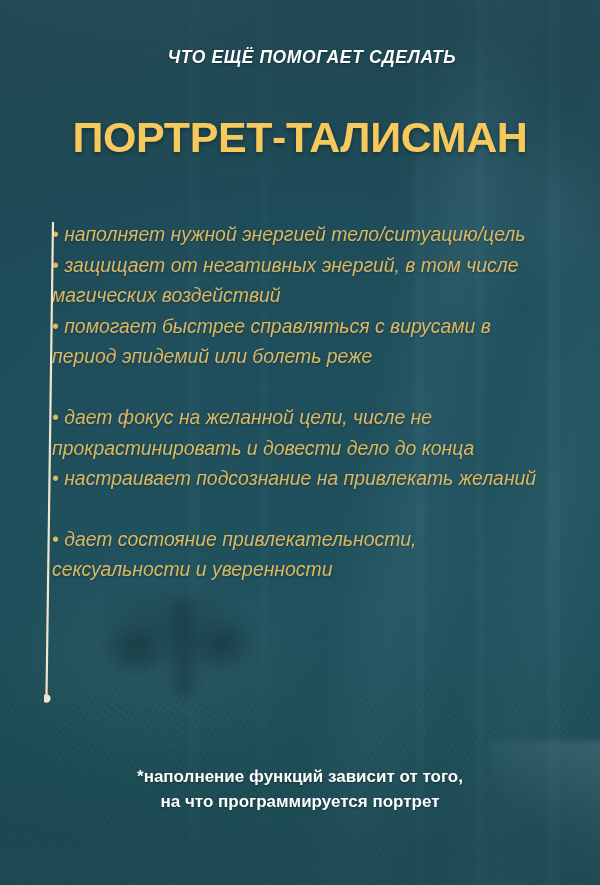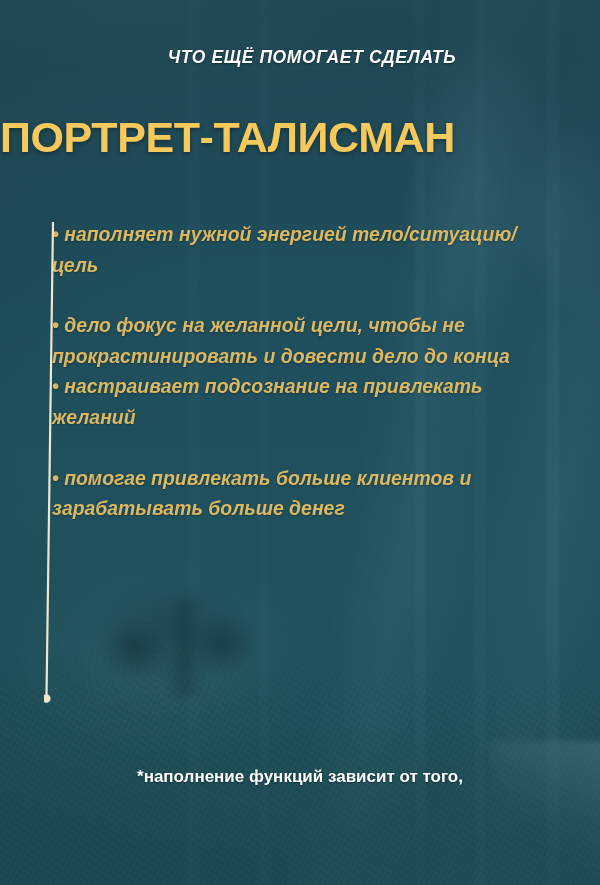--- a/index.html
+++ b/index.html
@@ -174,20 +174,21 @@
     color: #ffffff;
     text-shadow: 0 1px 2px rgba(0,0,0,0.38);
     white-space: nowrap;
   }
 
   .title {
     position: absolute;
     top: 84px;
     left: 0;
     width: 600px;
+    text-align: center;
     font-size: 43px;
     font-weight: 700;
     letter-spacing: -0.4px;
     color: #f6c95c;
     text-shadow: 0 2px 4px rgba(0,0,0,0.33);
     white-space: nowrap;
   }
 
   
   .accent-line {
@@ -200,21 +201,21 @@
     overflow: visible;
   }
 
   .body-blocks {
     position: absolute;
     left: 52px;
     top: 219px;
     width: 500px;
     font-size: 19.4px;
     font-style: italic;
-    font-weight: 700;
+    font-weight: 400;
     line-height: 30.6px;
     color: #dcb862;
     text-shadow: 0 1px 2px rgba(0,0,0,0.30);
   }
   .blk { margin: 0 0 30px 0; }
   .blk:last-child { margin-bottom: 0; }
   .li { display: block; }
 
   .footnote {
     position: absolute;
@@ -258,31 +259,34 @@
       <svg width="14" height="486" viewBox="0 0 14 486" aria-hidden="true">
         <line x1="9" y1="0" x2="2.5" y2="474" stroke="#efe6cd" stroke-width="2.2" stroke-linecap="round"></line>
         <circle cx="2.4" cy="476.5" r="4.2" fill="#efe6cd"></circle>
       </svg>
     </div>
 
     <div class="body-blocks">
 
       <p class="blk">
         <span class="li">• наполняет нужной энергией тело/ситуацию/цель</span>
+        <span class="li">• защищает от негативных энергий, в том числе магических воздействий</span>
+        <span class="li">• помогает быстрее справляться с вирусами в период эпидемий или болеть реже</span>
       </p>
 
       <p class="blk">
-        <span class="li">• дело фокус на желанной цели, чтобы не прокрастинировать и довести дело до конца</span>
+        <span class="li">• дает фокус на желанной цели, числе не прокрастинировать и довести дело до конца</span>
         <span class="li">• настраивает подсознание на привлекать желаний</span>
       </p>
 
       <p class="blk">
-        <span class="li">• помогае  привлекать больше клиентов и зарабатывать больше денег</span>
+        <span class="li">• дает состояние привлекательности, сексуальности и уверенности</span>
       </p>
 
     </div>
 
     <div class="footnote">
       <span class="fn-line">*наполнение функций зависит от того,</span>
+      <span class="fn-line">на что программируется портрет</span>
     </div>
 
   </div>
 </div>
 
 </body></html>

